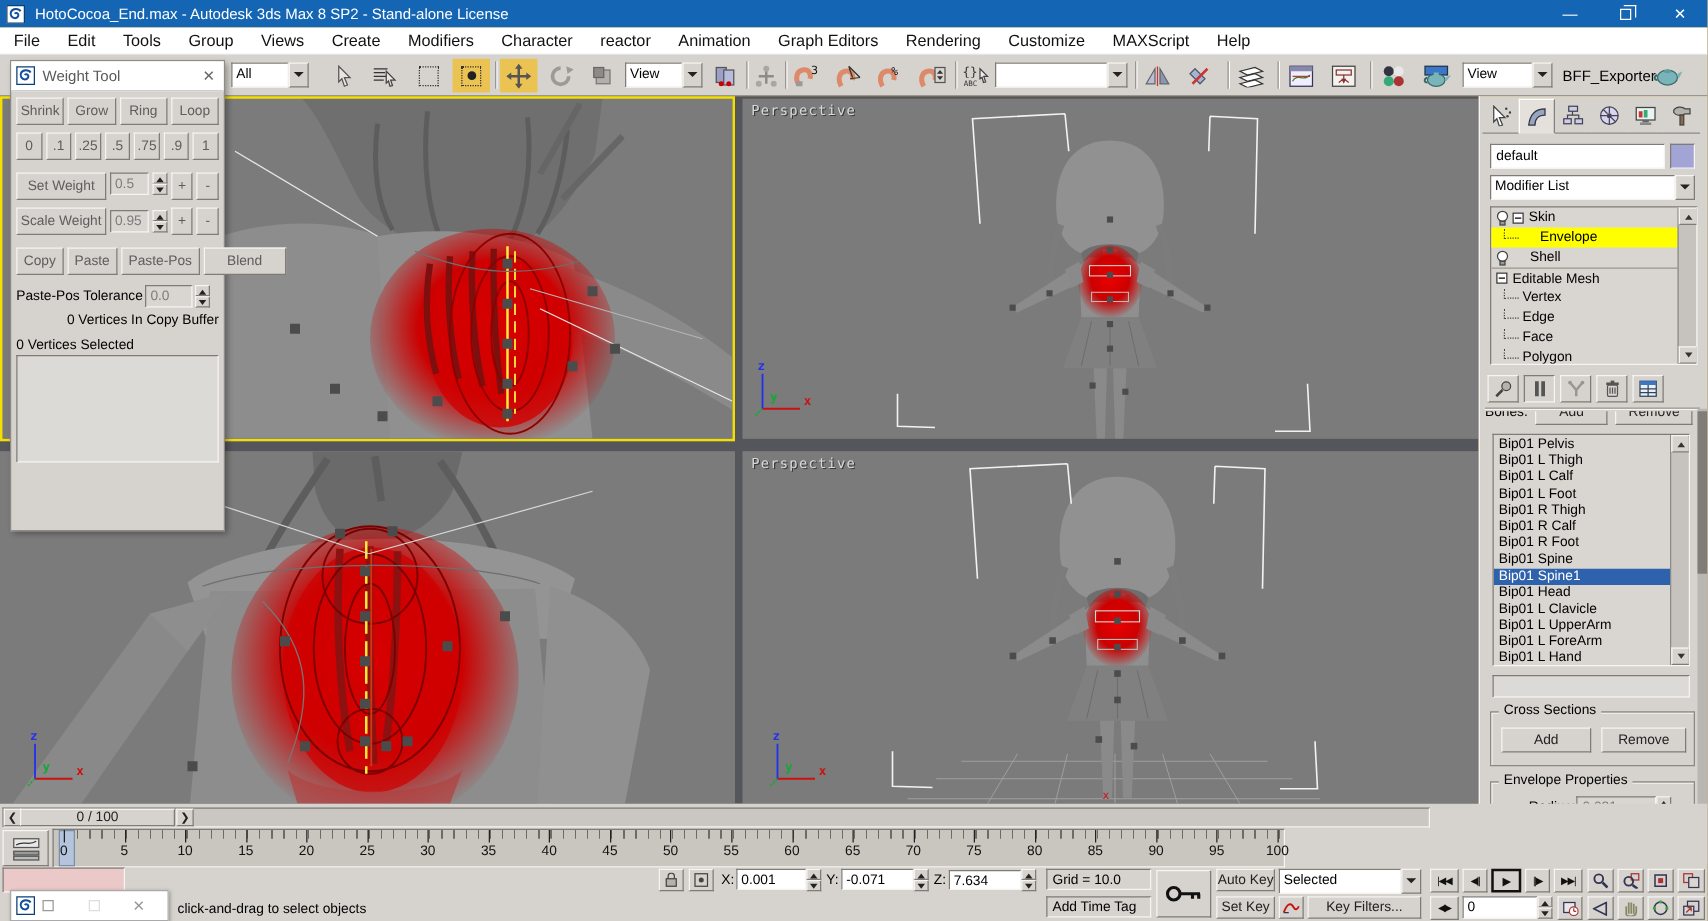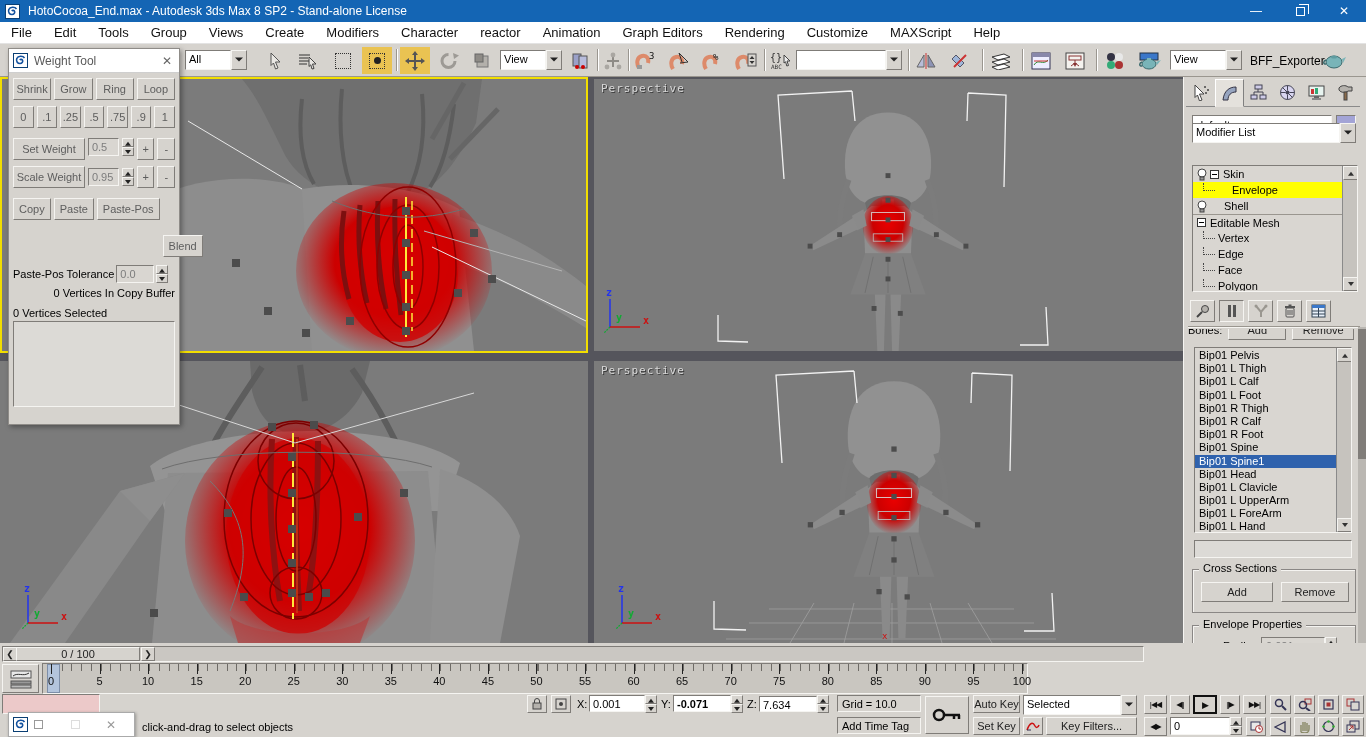--- a/index.html
+++ b/index.html
@@ -620,21 +620,21 @@
           </svg>
         </div>
     </div>
 
     <div class="cprow" style="top:38px; display:flex; gap:4px;">
       <div class="wf" style="flex:1;height:20px;padding:3px 4px 0;"><span>default</span></div>
       <div style="width:20px;height:20px;background:#a3a4d6;border:1px solid;border-color:#7f7c78 #f5f4f1 #f5f4f1 #7f7c78;"></div>
     </div>
 
     <div class="dd" style="left:1191px;top:0;"></div>
-    <div class="cprow" style="top:46px;">
+    <div class="cprow" style="top:63px;">
       <div class="dd" style="position:relative;width:164px;">
         <div class="val">Modifier List</div>
           <div class="ddbtn"></div>
       </div>
     </div>
 
     <div class="stack">
       <div class="stackrow">
         <svg class="lamp" width="12" height="13" viewBox="0 0 12 13">
             <circle cx="6" cy="5" r="4" fill="#fff" stroke="#444"></circle>
@@ -846,21 +846,21 @@
             <i class="dn"></i>
           </span>
         <div class="wtbtn" style="width:18px;">+</div>
         <div class="wtbtn" style="width:18px;">-</div>
       </div>
       <div class="wtrow" style="margin-top:10px;">
 
       <div class="wtbtn" style="padding:0 5px;white-space:nowrap;">Copy</div>
           <div class="wtbtn" style="padding:0 5px;white-space:nowrap;">Paste</div>
           <div class="wtbtn" style="padding:0 5px;white-space:nowrap;">Paste-Pos</div>
-          <div class="wtbtn" style="padding:0 5px;white-space:nowrap;margin-top:37px;">Blend</div>
+          <div class="wtbtn" style="padding:0 18px;white-space:nowrap;">Blend</div>
         </div>
       <div style="display:flex;align-items:center;margin-top:8px;">
         <span style="white-space:nowrap;">Paste-Pos Tolerance</span>
         <div class="wtfield" style="width:38px;margin-left:2px;">0.0</div>
         <span class="spin" style="margin-left:2px;">
             <i class="up"></i>
             <i class="dn"></i>
           </span>
       </div>
       <div style="text-align:right;margin-top:4px;">0 Vertices In Copy Buffer</div>
@@ -969,21 +969,21 @@
     </div>
     <span class="sblabel" style="left:577px;top:55px;">X:</span>
     <div class="coordf" style="left:589px;top:52px;width:56px;">
         <div class="cf">0.001</div>
       </div>
     <span class="spin abs" style="left:645px;top:52px;">
         <i class="up"></i>
         <i class="dn"></i>
       </span>
     <span class="sblabel" style="left:661px;top:55px;">Y:</span>
-    <div class="coordf" style="left:673px;top:52px;width:58px;font-weight:bold;">
+    <div class="coordf" style="left:673px;top:52px;width:58px;">
         <div class="cf">-0.071</div>
       </div>
     <span class="spin abs" style="left:731px;top:52px;">
         <i class="up"></i>
         <i class="dn"></i>
       </span>
     <span class="sblabel" style="left:747px;top:55px;">Z:</span>
     <div class="coordf" style="left:759px;top:52px;width:58px;align-items:flex-end;">
         <div class="cf">7.634</div>
       </div>

